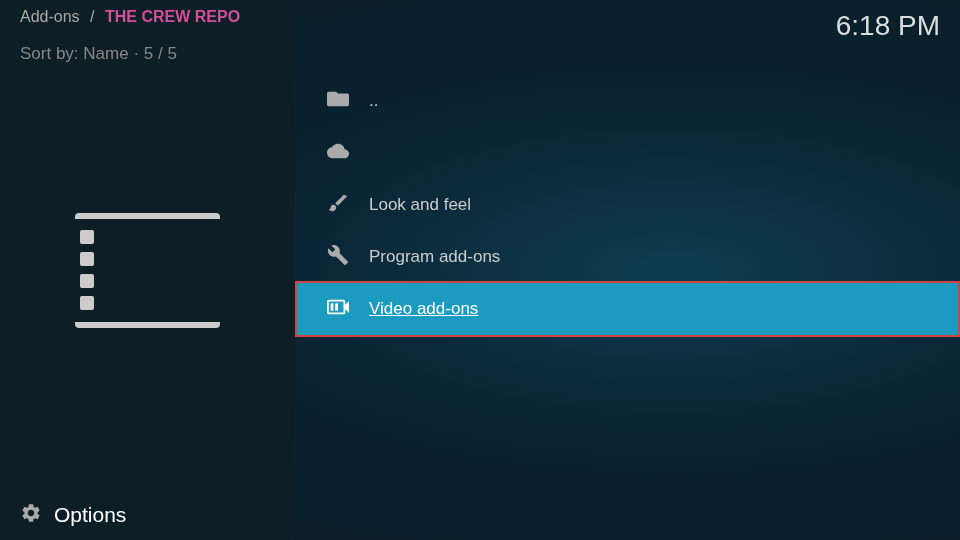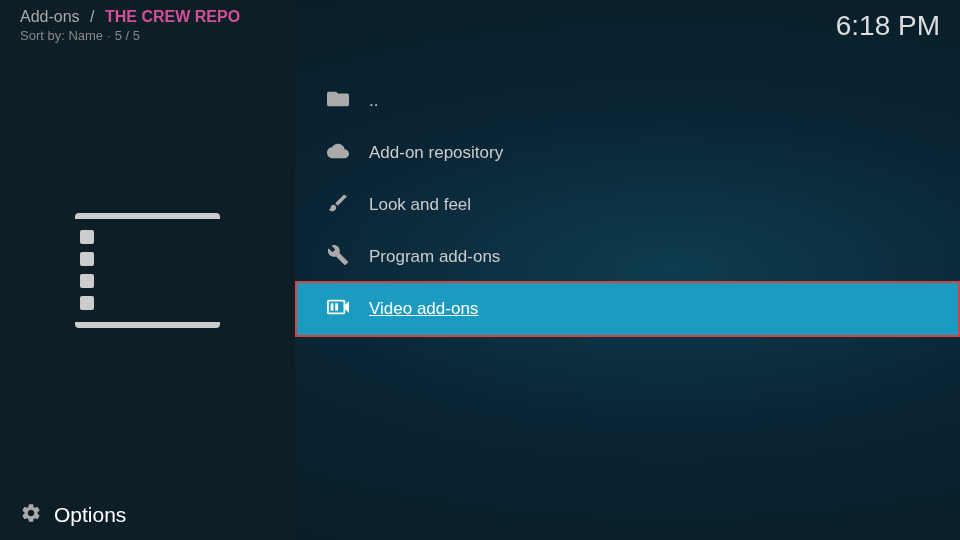--- a/index.html
+++ b/index.html
@@ -114,23 +114,23 @@
       color: #aaa;
       margin: 0 6px;
     }
 
     .breadcrumb .repo-name {
       color: #d44f9b;
       font-weight: bold;
     }
 
     .sort-info {
-      font-size: 13px;
+      font-size: 17px;
       color: #888;
-      margin-top: 2px;
+      margin-top: 18px;
     }
 
     
     .clock {
       position: absolute;
       top: 10px;
       right: 20px;
       font-size: 28px;
       font-weight: 400;
       color: #ddd;
@@ -280,21 +280,20 @@
     </span>
     <span class="item-label">..</span>
   </div>
 
   <div class="menu-item">
     <span class="icon">
       <svg viewBox="0 0 24 24" xmlns="http://www.w3.org/2000/svg">
         <path d="M19.35 10.04C18.67 6.59 15.64 4 12 4 9.11 4 6.6 5.64 5.35 8.04 2.34 8.36 0 10.91 0 14c0 3.31 2.69 6 6 6h13c2.76 0 5-2.24 5-5 0-2.64-2.05-4.78-4.65-4.96z"></path>
       </svg>
     </span>
-    <span class="item-label">Add-on repository</span>
   </div>
 
   <div class="menu-item">
     <span class="icon">
       <svg viewBox="0 0 24 24" xmlns="http://www.w3.org/2000/svg">
         <path d="M7 14c-1.66 0-3 1.34-3 3 0 1.31-1.16 2-2 2 .92 1.22 2.49 2 4 2 2.21 0 4-1.79 4-4 0-1.66-1.34-3-3-3zm13.71-9.37l-1.34-1.34c-.39-.39-1.02-.39-1.41 0L9 12.25 11.75 15l9.96-9.96c.39-.39.39-1.02 0-1.41z"></path>
       </svg>
     </span>
     <span class="item-label">Look and feel</span>
   </div>

